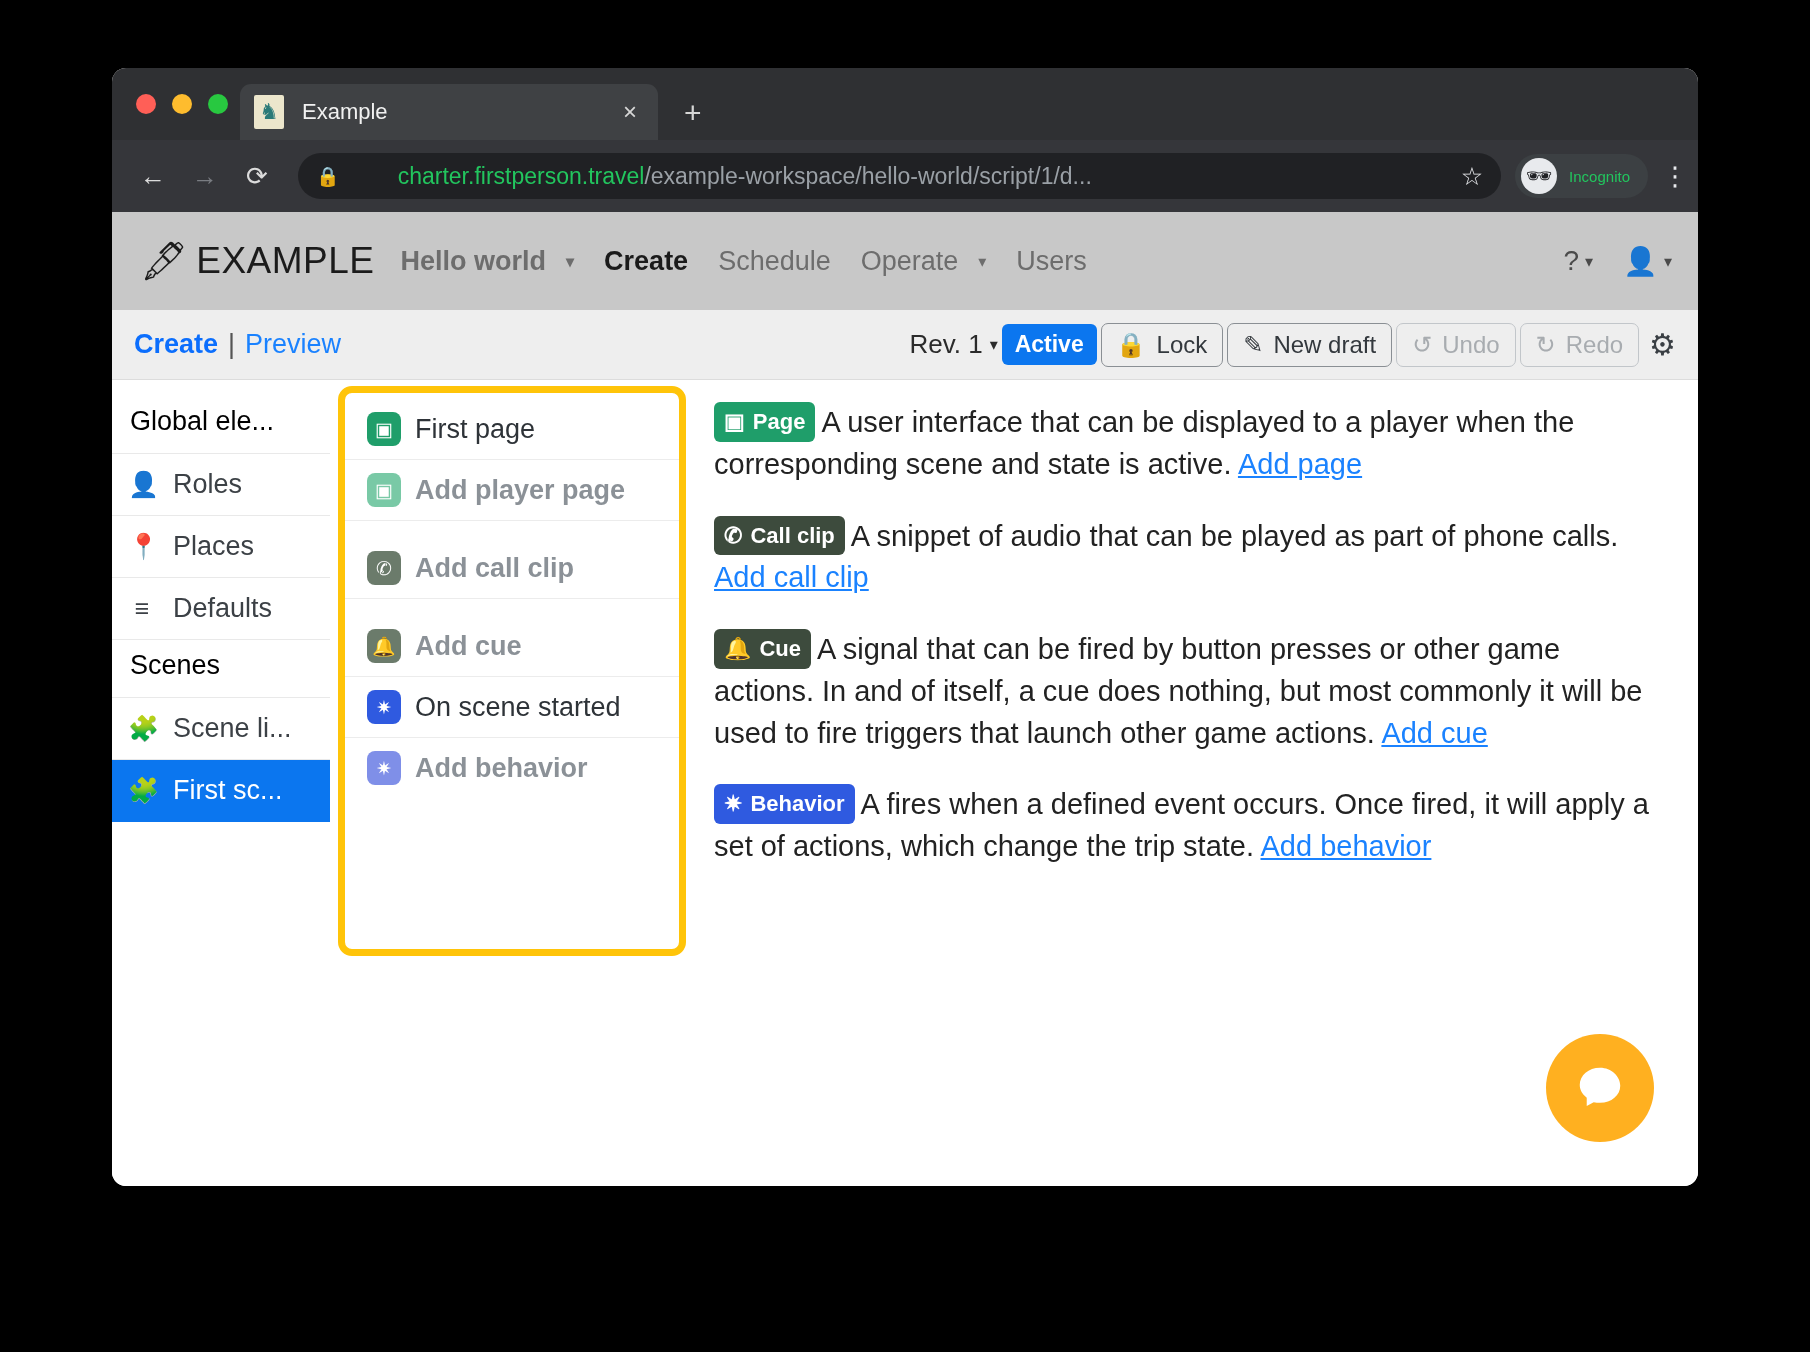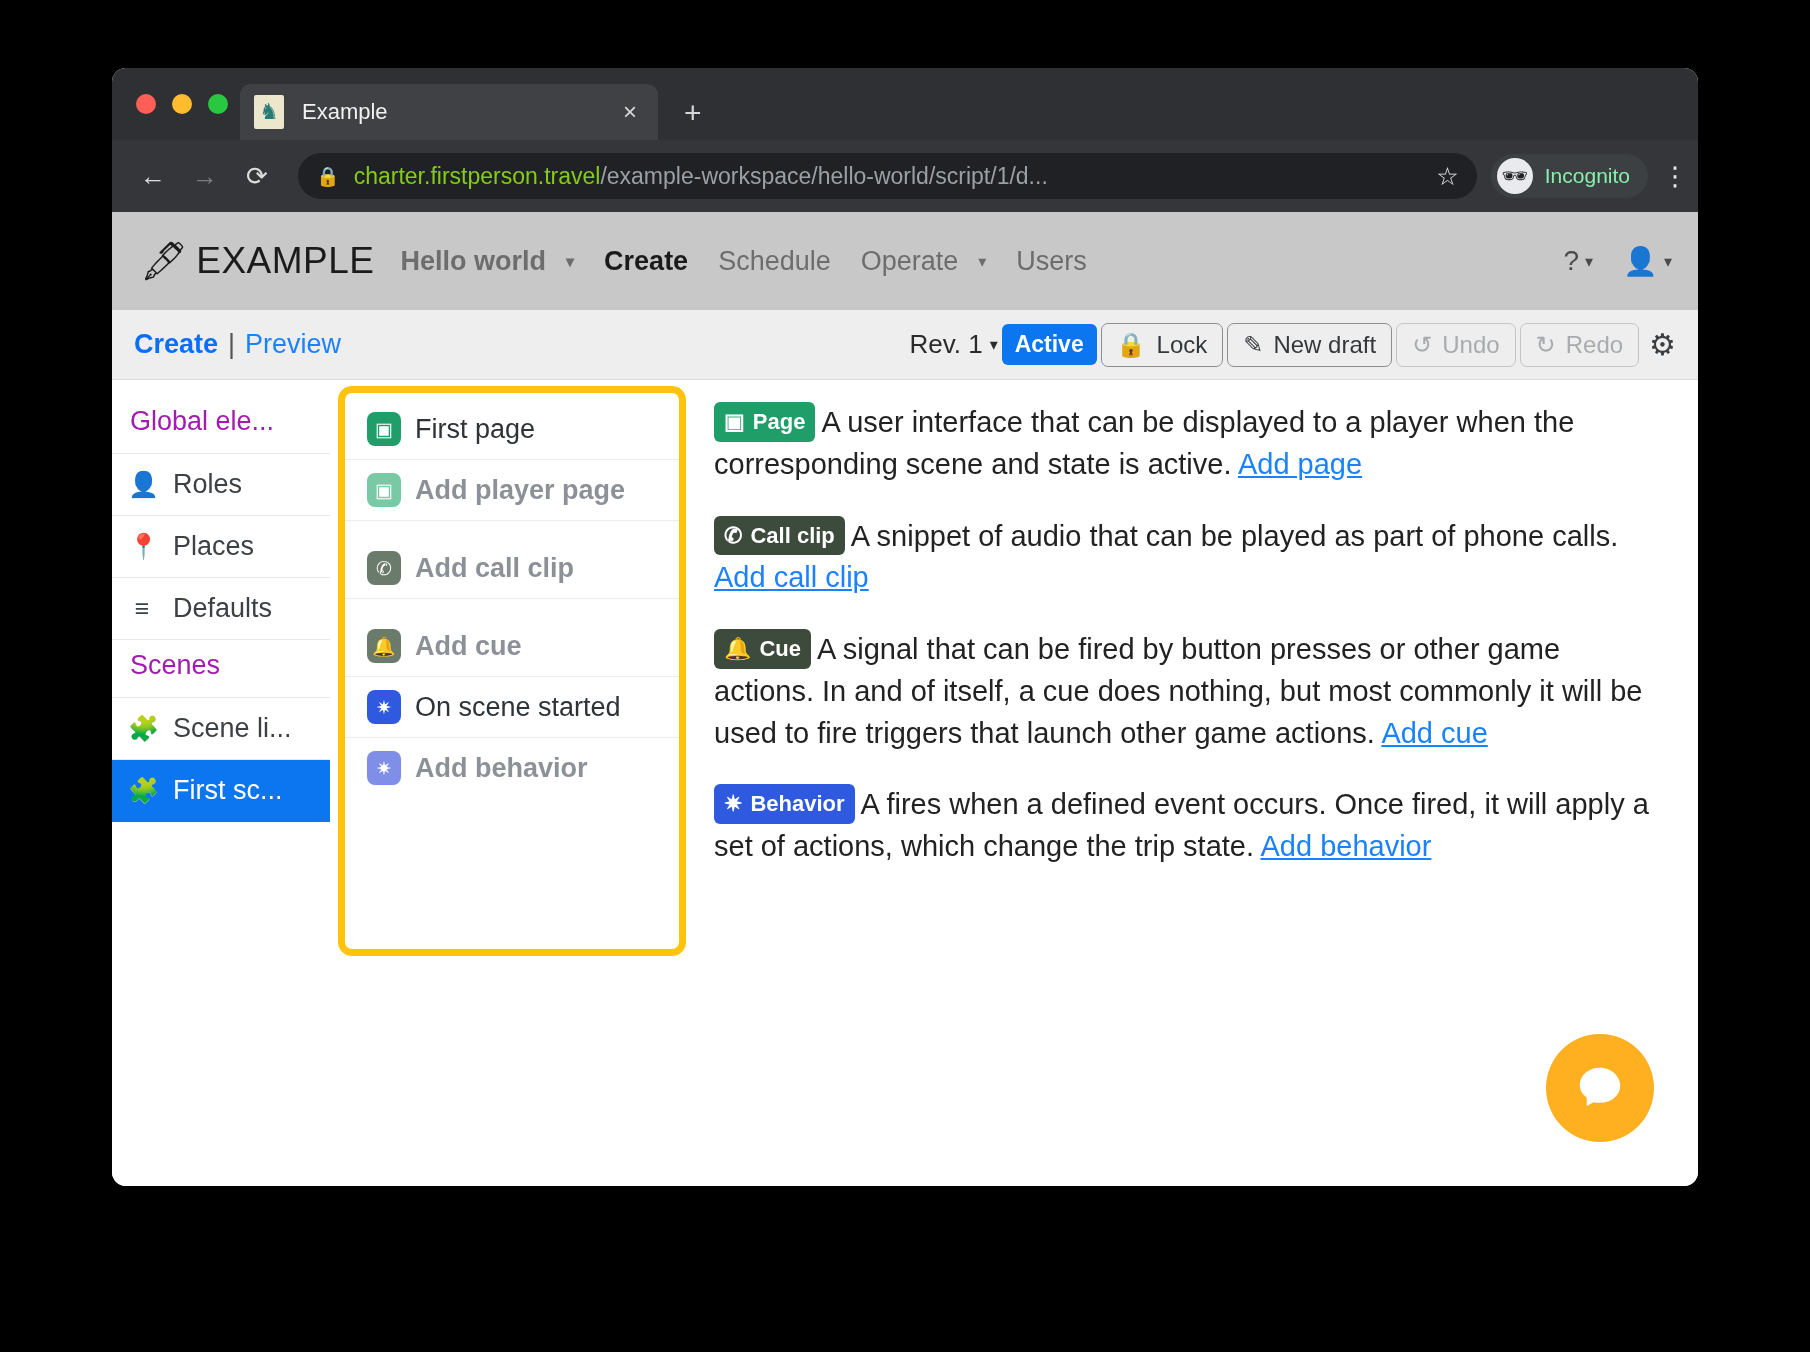--- a/index.html
+++ b/index.html
@@ -88,35 +88,35 @@
     display: flex; align-items: center;
     padding: 0 18px;
     margin: 0 14px 0 12px;
     min-width: 0;
   }
   .lockicon { color: #c9cacd; font-size: 19px; margin-right: 14px; flex: none; }
   .url {
     font-size: 23px; white-space: nowrap; overflow: hidden;
     min-width: 0;
   }
-  .url .host { color: #84cc16; }
+  .url .host { color: #22c55e; margin-left: 44px; }
   .url .path { color: #9aa0a6; }
   .star { color: #e8eaed; font-size: 25px; margin-left: auto; padding-left: 14px; flex: none; }
   .incognito {
     display: flex; align-items: center;
     background: #3c4043; border-radius: 22px;
     height: 44px; padding: 0 18px 0 6px; flex: none;
   }
   .incog-glyph {
     width: 36px; height: 36px; border-radius: 50%;
     background: #e8eaed; color: #202124;
     display: flex; align-items: center; justify-content: center;
     font-size: 21px; margin-right: 12px;
   }
-  .incog-label { color: #86efac; font-size: 21px; }
+  .incog-label { color: #22c55e; font-size: 15px; }
   .kebab { color: #e8eaed; font-size: 26px; margin-left: 14px; flex: none; width: 18px; text-align: center; }
 
   
   .appnav {
     height: 98px;
     background: #c8c8c8;
     display: flex; align-items: center;
     padding: 0 26px 0 28px;
   }
   .brand { display: flex; align-items: center; flex: none; }
@@ -156,21 +156,21 @@
     white-space: nowrap;
   }
   .tbtn.dim { border-color: #c2c6ca; color: #a8acb0; }
   .gear { font-size: 30px; color: #3a3f44; margin-left: 6px; }
 
   
   .content { display: flex; height: 878px; background: #fff; }
 
   .sidebar { width: 218px; padding: 16px 0 0 0; flex: none; }
   .side-head {
-    font-size: 27px; color: #a21caf;
+    font-size: 27px; color: #000000;
     padding: 10px 18px 16px 18px;
     border-bottom: 1px solid #e9e9e9;
     white-space: nowrap;
   }
   .side-item {
     display: flex; align-items: center; gap: 17px;
     padding: 15px 16px;
     font-size: 27px; color: #3c4146;
     border-bottom: 1px solid #e9e9e9;
     white-space: nowrap;

